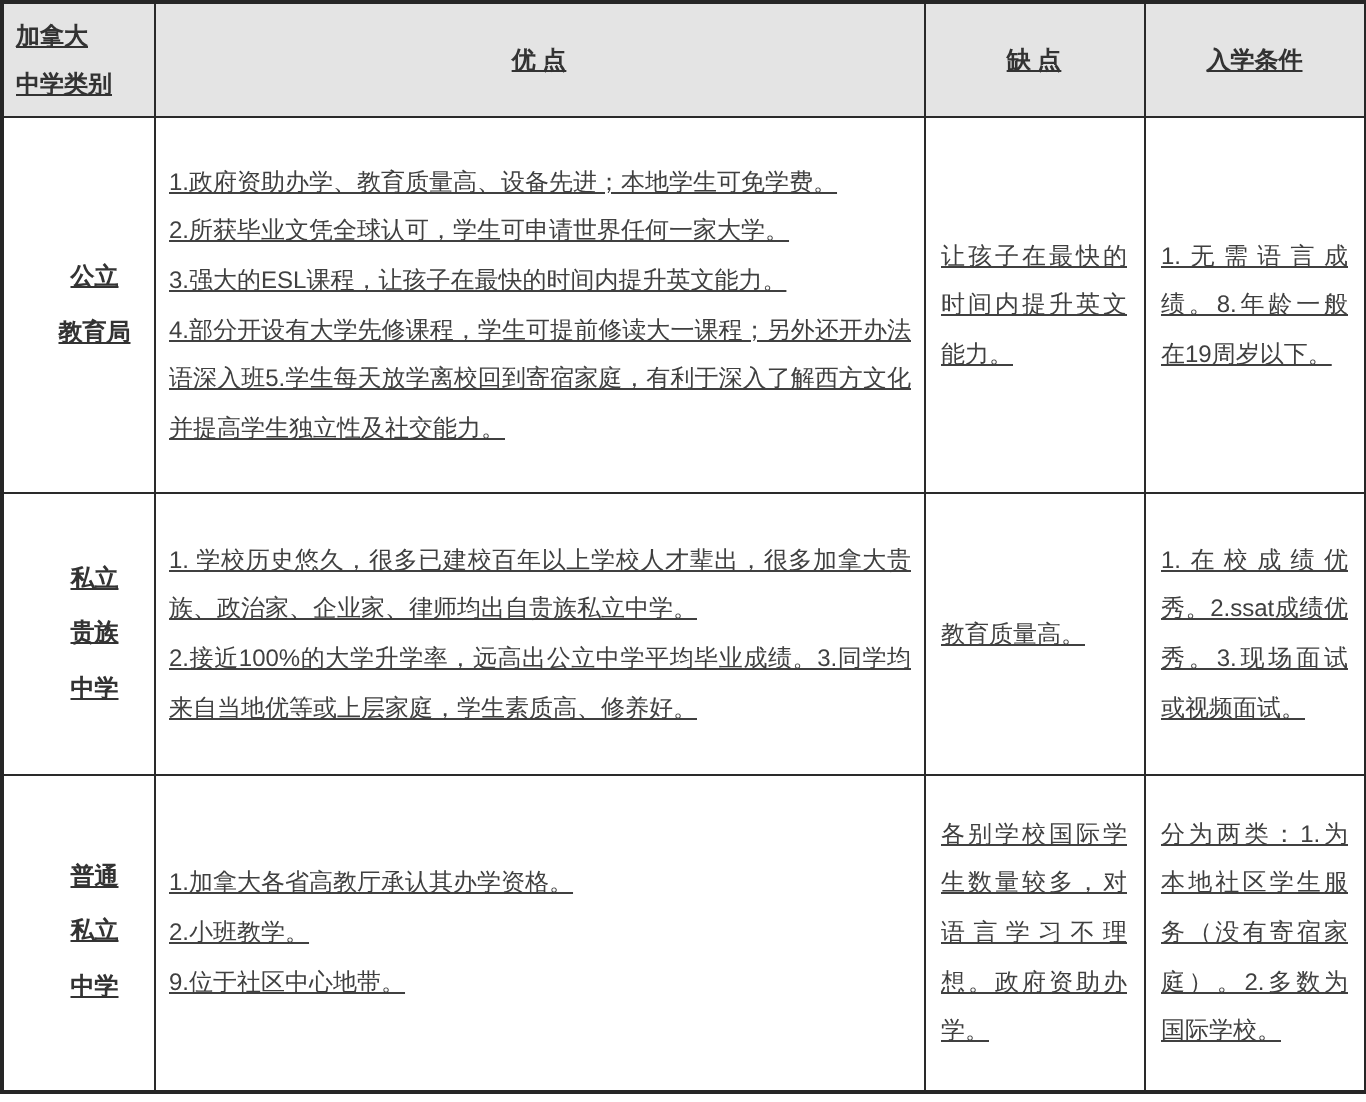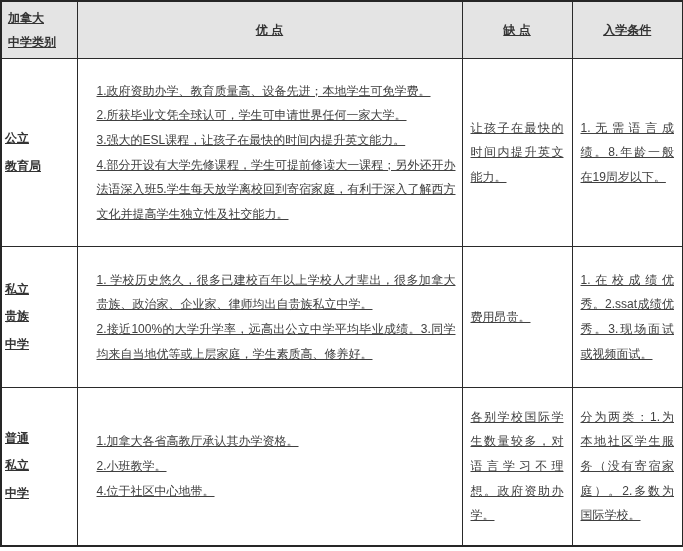--- a/index.html
+++ b/index.html
@@ -44,27 +44,27 @@
   }
   .school-table td {
     color: #404040;
     line-height: 2.05;
     text-align: justify;
     padding: 4px 8px;
   }
   .school-table td.cell-category {
     font-weight: bold;
     color: #333333;
-    text-align: left;
-    padding-left: 3px;
+    text-align: center;
+    padding-left: 20px;
     padding-right: 4px;
     line-height: 2.3;
   }
   .school-table td.cell-pros {
-    padding-left: 19px;
+    padding-left: 7px;
     padding-right: 6px;
   }
   
   col.c-category { width: 76px; }
   col.c-pros     { width: 385px; }
   col.c-cons     { width: 110px; }
   col.c-adm      { width: 111px; }
   
   tr.row-header { height: 56px; }
   tr.row-0 { height: 188px; }
@@ -101,28 +101,28 @@
 4.部分开设有大学先修课程，学生可提前修读大一课程；另外还开办法语深入班5.学生每天放学离校回到寄宿家庭，有利于深入了解西方文化并提高学生独立性及社交能力。</td>
         <td class="cell-cons">让孩子在最快的时间内提升英文能力。</td>
         <td class="cell-admission">1.无需语言成绩。8.年龄一般在19周岁以下。</td>
       </tr>
       <tr class="row-1">
         <td class="cell-category">私立
 贵族
 中学</td>
         <td class="cell-pros">1. 学校历史悠久，很多已建校百年以上学校人才辈出，很多加拿大贵族、政治家、企业家、律师均出自贵族私立中学。
 2.接近100%的大学升学率，远高出公立中学平均毕业成绩。3.同学均来自当地优等或上层家庭，学生素质高、修养好。</td>
-        <td class="cell-cons">费用昂贵。</td>
+        <td class="cell-cons">教育质量高。</td>
         <td class="cell-admission">1.在校成绩优秀。2.ssat成绩优秀。3.现场面试或视频面试。</td>
       </tr>
       <tr class="row-2">
         <td class="cell-category">普通
 私立
 中学</td>
         <td class="cell-pros">1.加拿大各省高教厅承认其办学资格。
 2.小班教学。
-4.位于社区中心地带。</td>
+9.位于社区中心地带。</td>
         <td class="cell-cons">各别学校国际学生数量较多，对语言学习不理想。政府资助办学。</td>
         <td class="cell-admission">分为两类：1.为本地社区学生服务（没有寄宿家庭）。2.多数为国际学校。</td>
       </tr>
     </tbody>
   </table>
 </div>
 
 </body></html>

